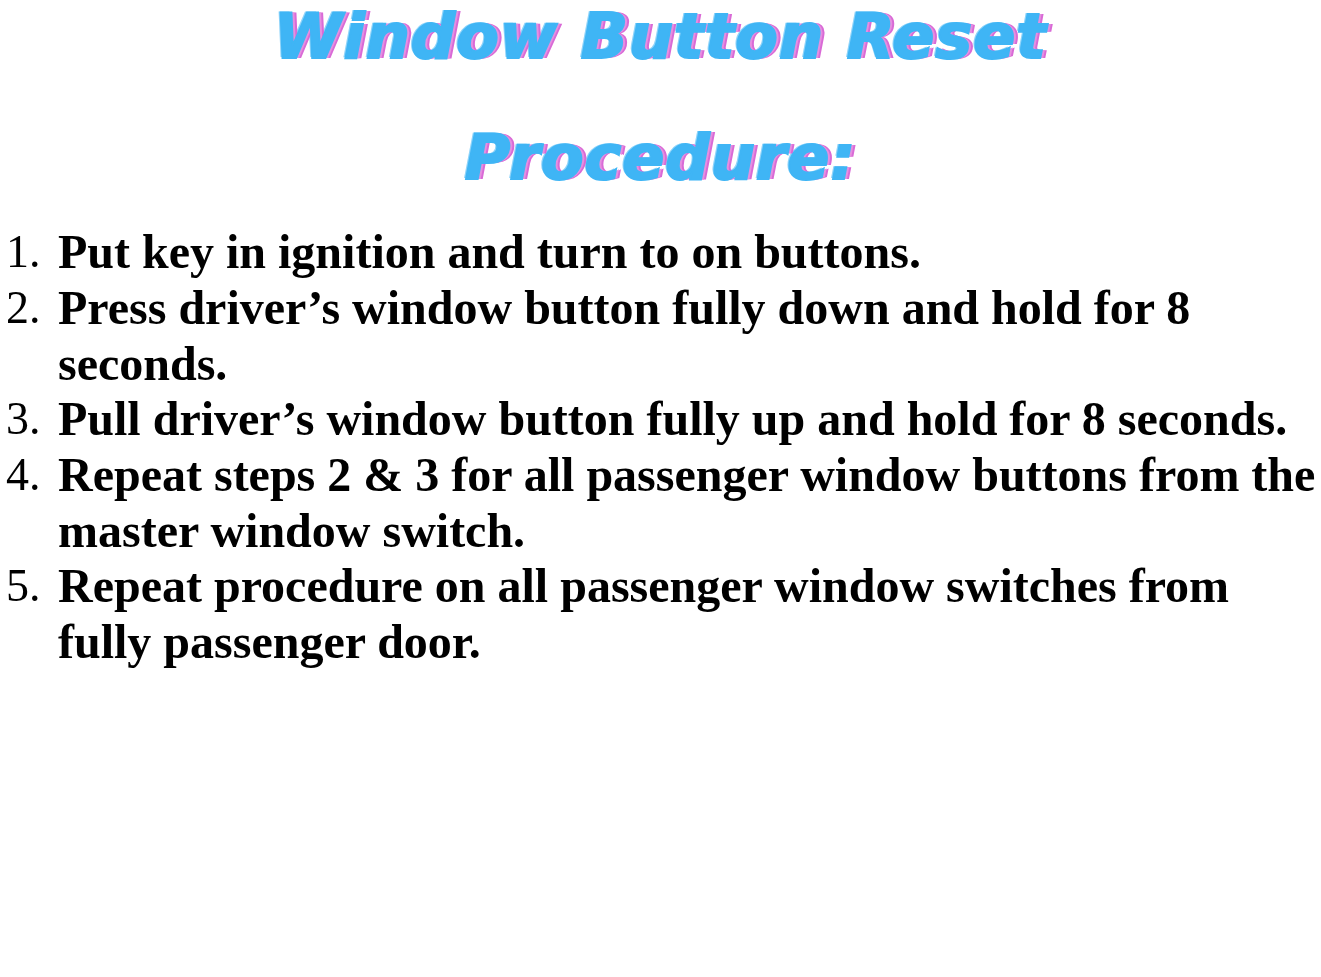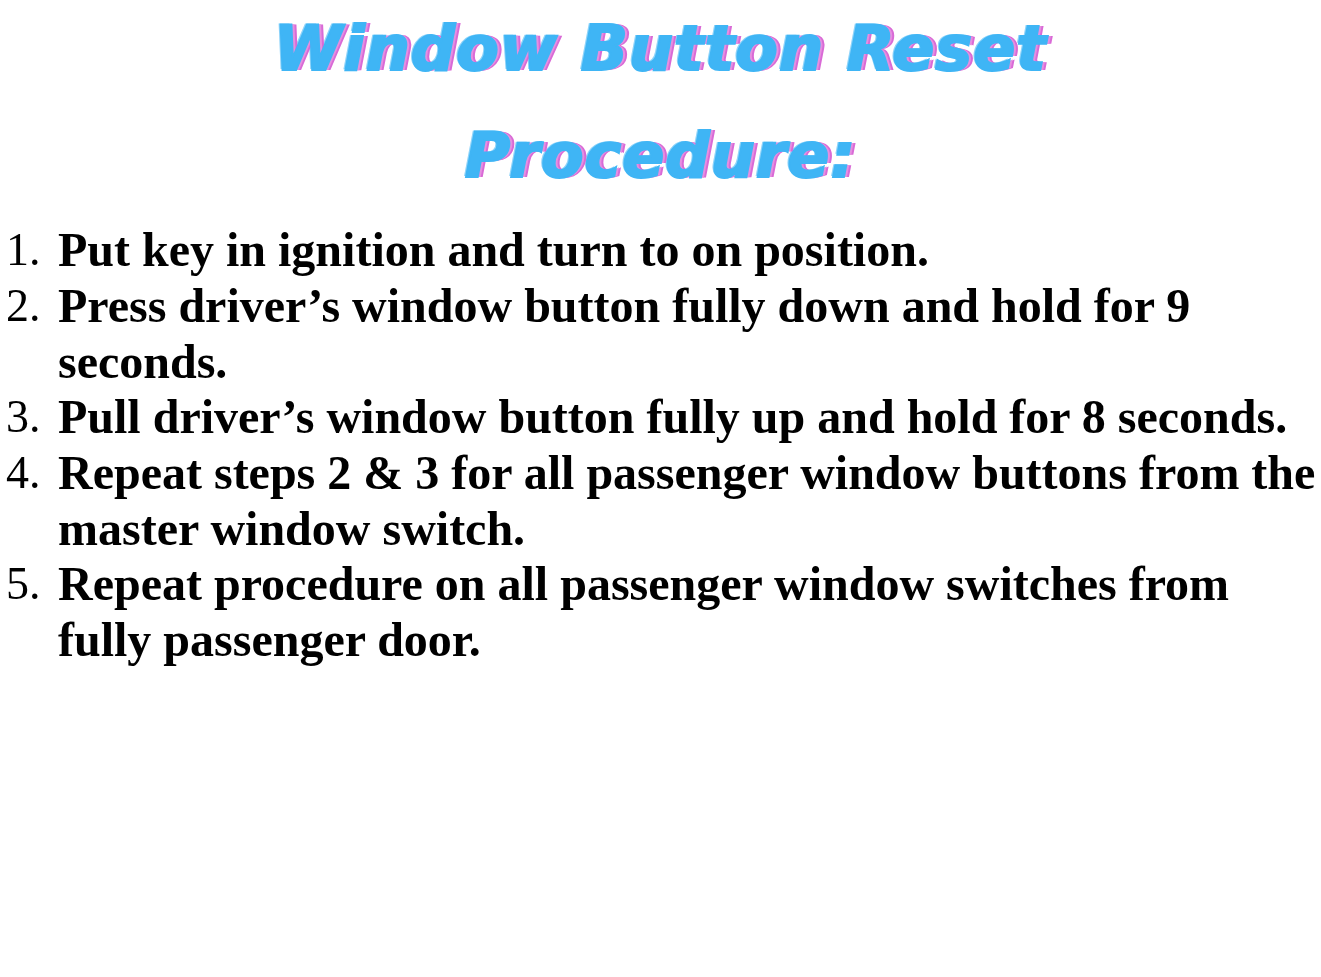--- a/index.html
+++ b/index.html
@@ -17,41 +17,41 @@
 
   .page {
     width: 1321px;
     height: 977px;
     position: relative;
     box-sizing: border-box;
   }
 
   .title-block {
     text-align: center;
-    padding-top: 16px;
+    padding-top: 4px;
   }
 
   .title-line {
     font-family: "DejaVu Sans", sans-serif;
     font-style: italic;
     font-weight: bold;
     font-size: 62px;
     line-height: 1.05;
     letter-spacing: 1px;
     color: #3fb5f5;
     -webkit-text-stroke: 2px #3fb5f5;
     text-shadow:
        3px 0px 0px #e58fe0,
        5px 0px 0px #d96ad6,
       -2px -1px 0px #8fd4fa;
     white-space: nowrap;
   }
 
   .title-line.second {
-    margin-top: 42px;
+    margin-top: 56px;
   }
 
   .steps {
     margin: 0;
     padding: 0;
     list-style: none;
     margin-top: 34px;
   }
 
   .step {
@@ -84,25 +84,25 @@
 <div class="page">
 
   <div class="title-block">
     <div class="title-line">Window Button Reset</div>
     <div class="title-line second">Procedure:</div>
   </div>
 
   <ol class="steps">
     <li class="step">
       <span class="step-num">1.</span>
-      <span class="step-text">Put key in ignition and turn to on position.</span>
+      <span class="step-text">Put key in ignition and turn to on buttons.</span>
     </li>
     <li class="step">
       <span class="step-num">2.</span>
-      <span class="step-text">Press driver’s window button fully down and hold for 9 seconds.</span>
+      <span class="step-text">Press driver’s window button fully down and hold for 8 seconds.</span>
     </li>
     <li class="step">
       <span class="step-num">3.</span>
       <span class="step-text">Pull driver’s window button fully up and hold for 8 seconds.</span>
     </li>
     <li class="step">
       <span class="step-num">4.</span>
       <span class="step-text">Repeat steps 2 &amp; 3 for all passenger window buttons from the master window switch.</span>
     </li>
     <li class="step">

